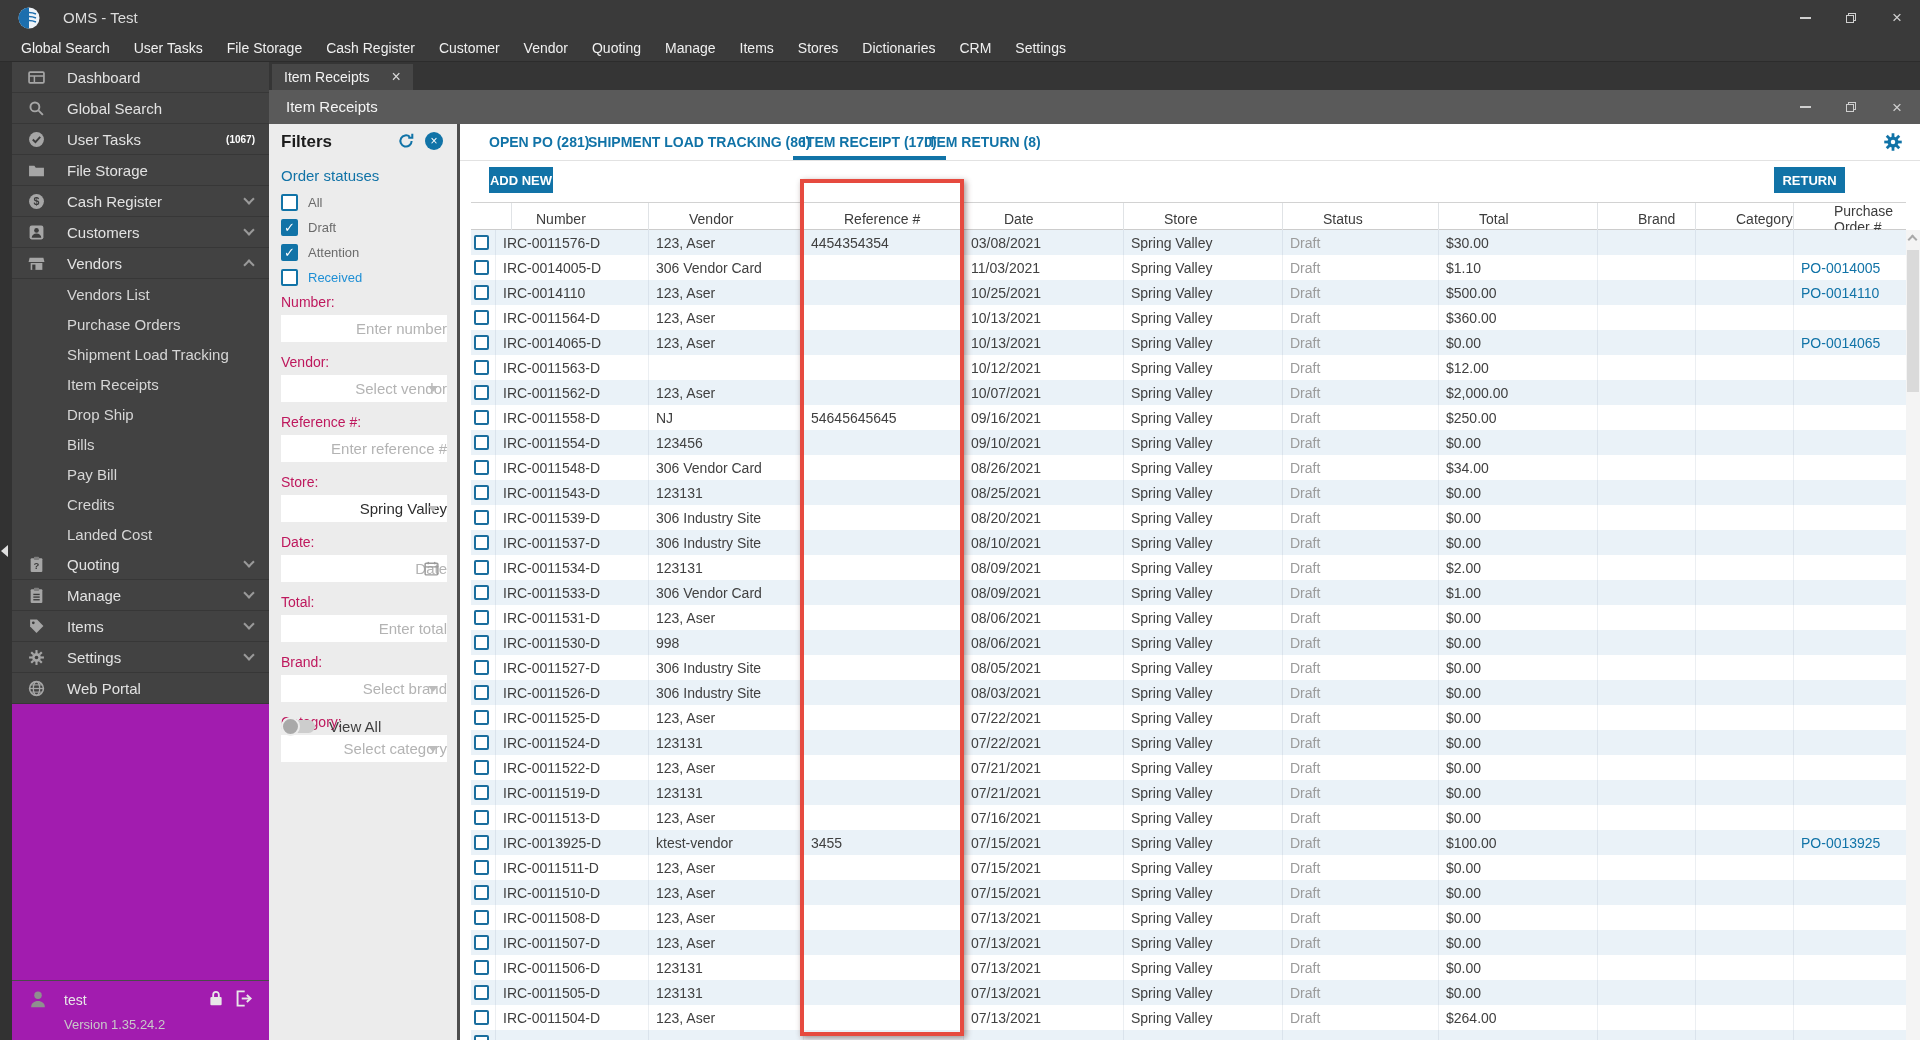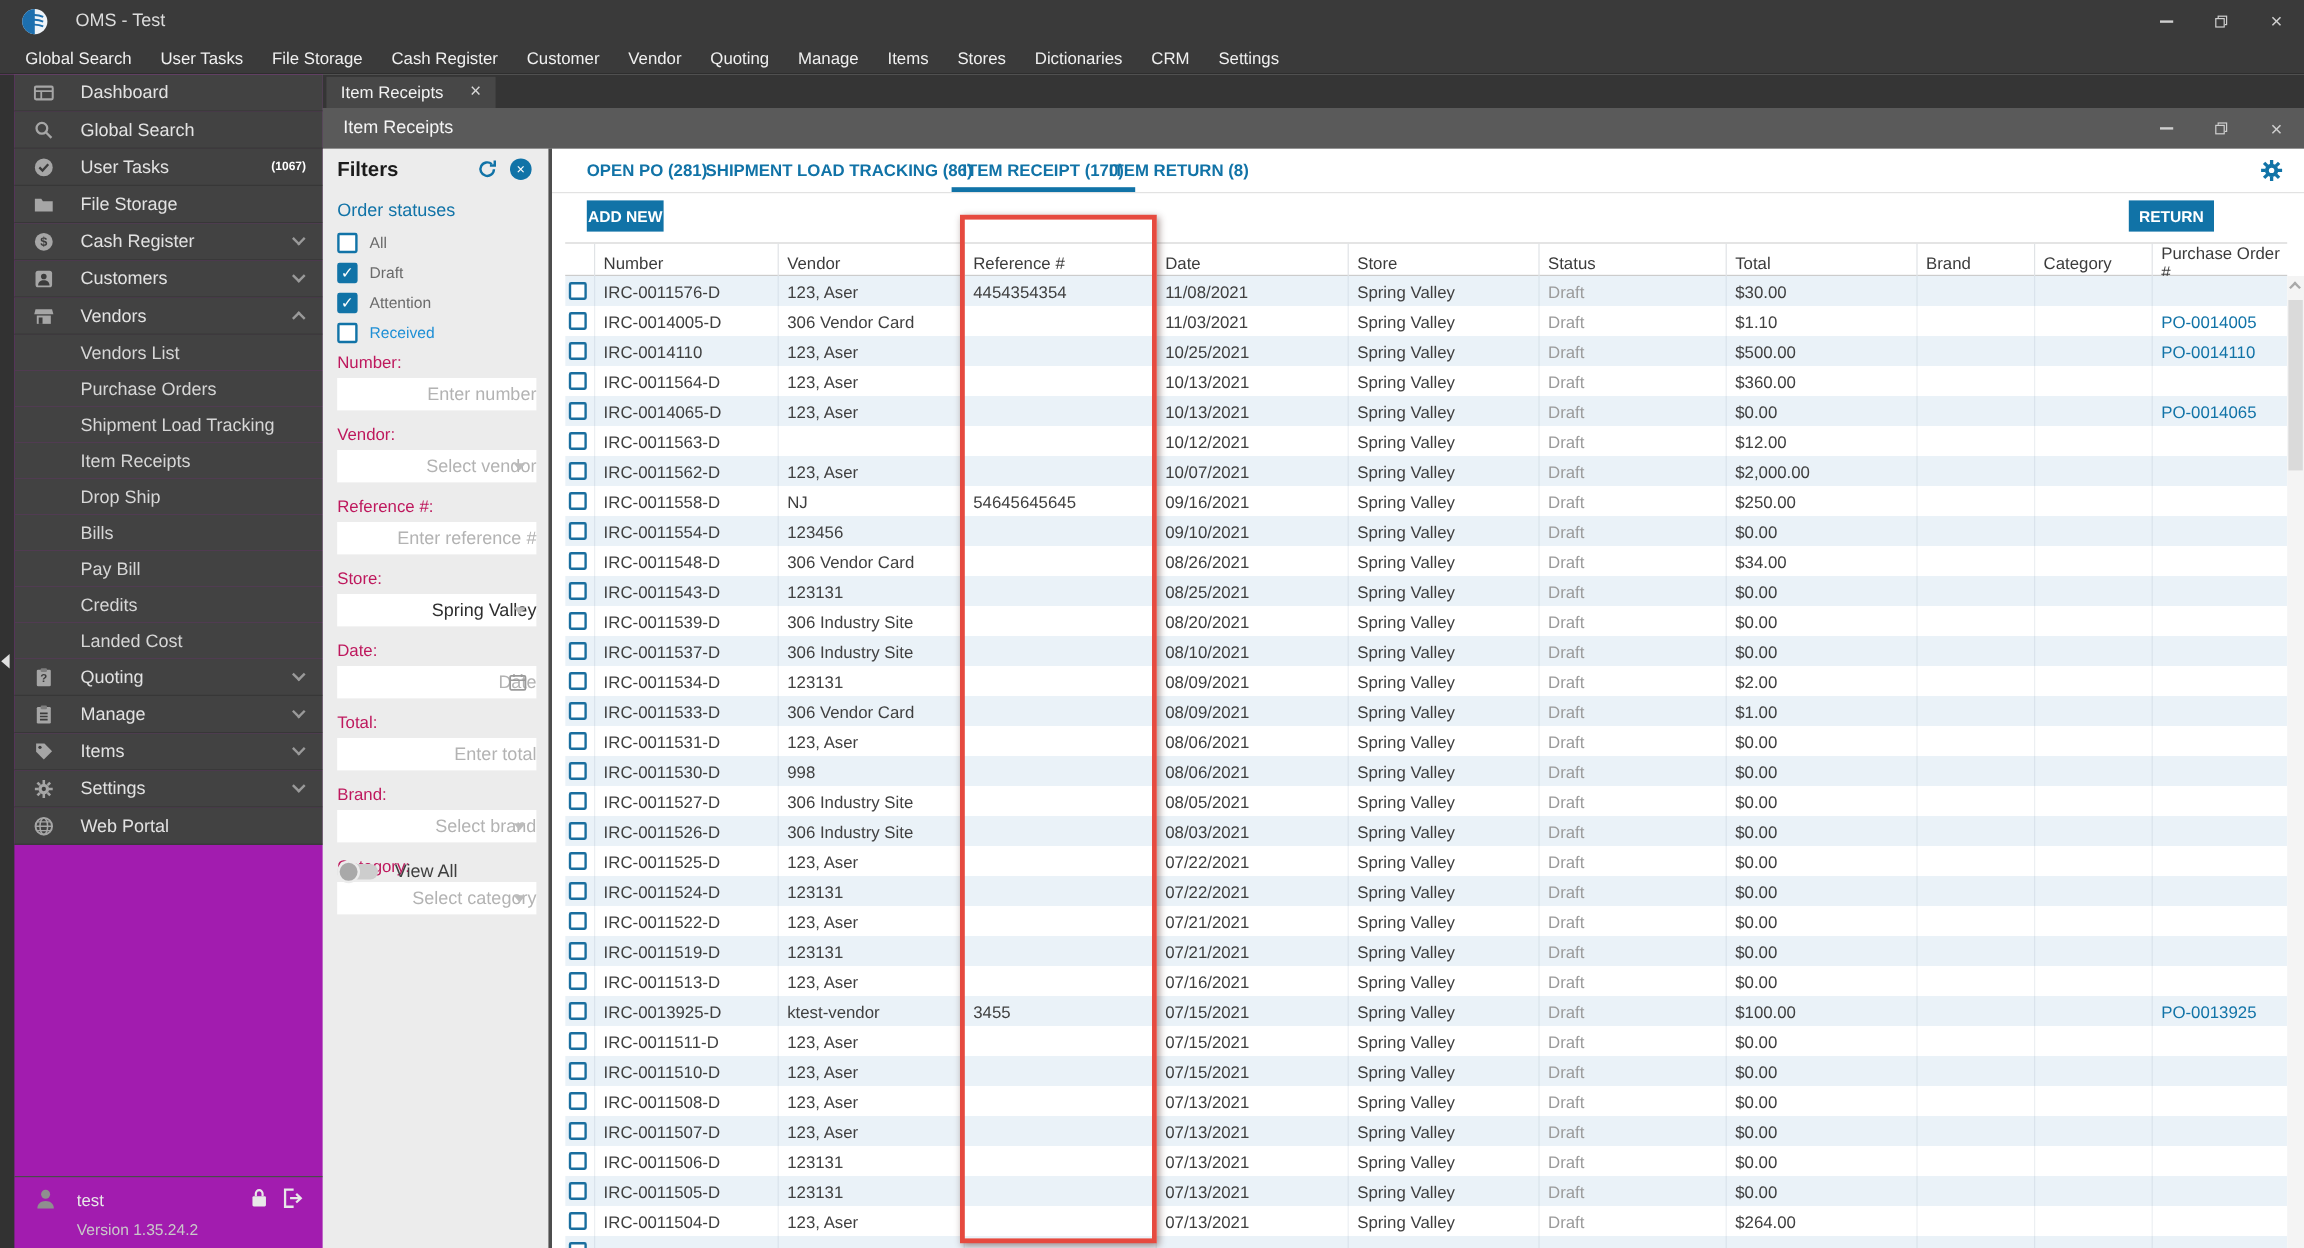--- a/index.html
+++ b/index.html
@@ -99,21 +99,21 @@
   .btn { position:absolute; background:#1173a7; color:#fff; font-size:13px; font-weight:bold;
     height:26px; display:flex; align-items:center; justify-content:center; }
   #add-new-btn { left:29px; top:43px; width:64px; }
   #return-btn { right:75px; top:43px; width:71px; }
 
   
   .tgrid { display:grid; grid-template-columns:25px 153px 155px 160px 160px 159px 156px 159px 98px 98px 1fr; }
   #thead { position:absolute; left:11px; top:78px; width:1435px; height:28px;
     border-top:1px solid #d2d2d2; border-bottom:1px solid #cccccc; align-items:center; }
   #thead .hcell { font-size:14px; color:#3c3c3c; padding-left:7px; height:100%; display:flex; align-items:center;
-    border-right:1px solid #e0e3e6; }
+    border-right:1px solid #e0e3e6;margin-left:33px; }
   #thead .hcell:last-child { border-right:none; }
   #tbody { position:absolute; left:11px; top:106px; width:1435px; height:810px; overflow:hidden; }
   .trow { height:25px; align-items:center; background:#fff; }
   .trow.stripe { background:#eaf2f8; }
   .tcell { font-size:14px; color:#404040; padding-left:7px; height:100%; display:flex; align-items:center;
     border-right:1px solid rgba(120,140,160,0.14); overflow:hidden; white-space:nowrap; }
   .tcell:last-child { border-right:none; }
   .tcell.status { color:#9b9b9b; }
   .tcell.po { color:#1173a7; }
   .row-cb { width:15px; height:15px; border:2px solid #1a6e9e; border-radius:2px; background:#fff; margin-left:3px; }
@@ -492,21 +492,21 @@
       <div class="hcell">Purchase Order #</div>
     </div>
   <div id="tbody">
       <div class="trow tgrid stripe">
         <div class="tcell" style="padding-left: 0px;">
           <span class="row-cb"></span>
         </div>
         <div class="tcell">IRC-0011576-D</div>
         <div class="tcell">123, Aser</div>
         <div class="tcell">4454354354</div>
-        <div class="tcell">11/08/2021</div>
+        <div class="tcell">03/08/2021</div>
         <div class="tcell">Spring Valley</div>
         <div class="tcell status">Draft</div>
         <div class="tcell">$30.00</div>
         <div class="tcell"></div>
         <div class="tcell"></div>
         <div class="tcell po"></div>
       </div>
       <div class="trow tgrid">
         <div class="tcell" style="padding-left: 0px;">
           <span class="row-cb"></span>

